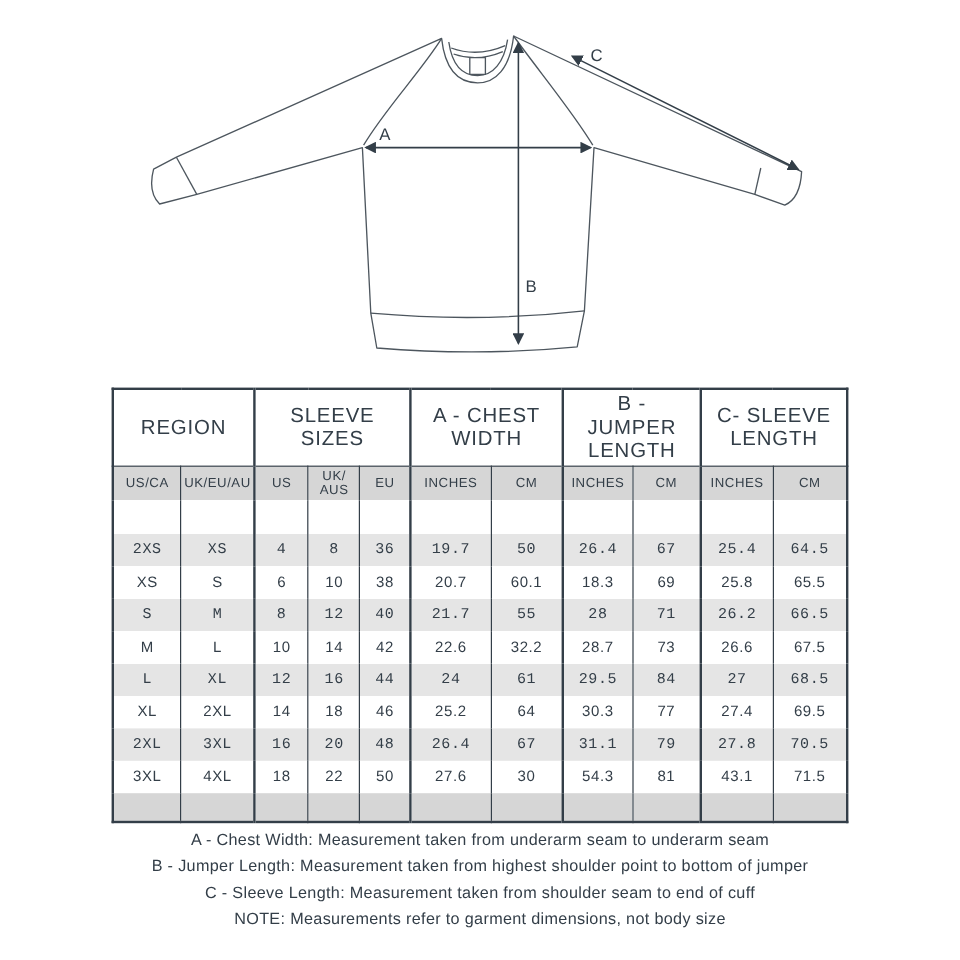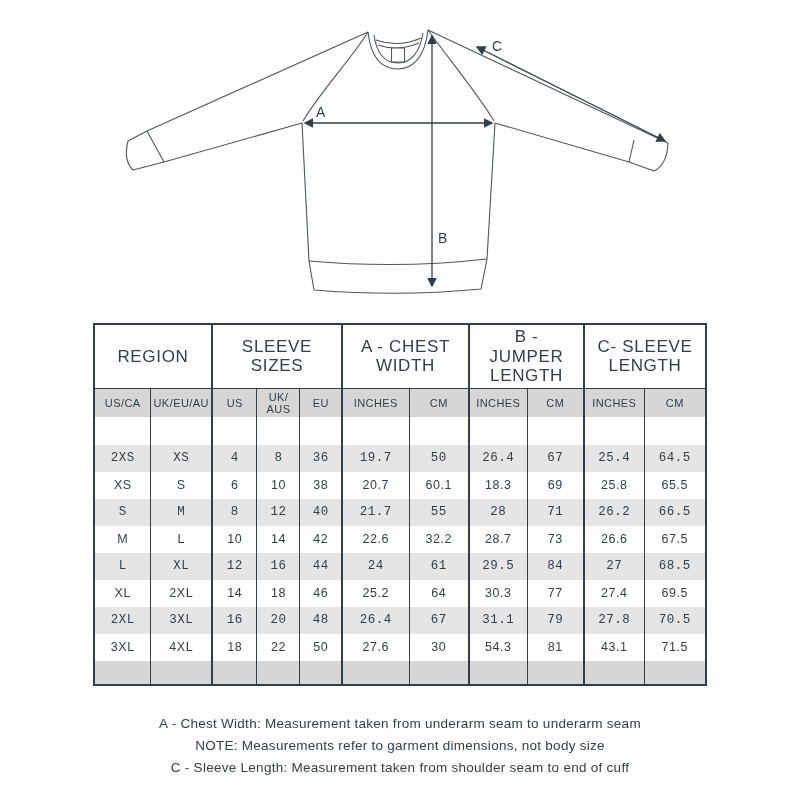--- a/index.html
+++ b/index.html
@@ -44,21 +44,21 @@
   tr.subhead th {
     height: 19px; font-size: 11px; line-height: 1.1;
     background: #d6d6d6; white-space: pre-line; padding: 2px 2px;
   }
   tr.filler-top td { height: 28px; background: #ffffff; }
   tr.filler-bottom td { height: 24px; background: #d6d6d6; }
   tr.size-row td { height: 27px; font-size: 12.5px; }
   tr.size-row.odd td { background: #e5e5e5; font-family: Liberation Mono, monospace; }
   tr.size-row.even td { background: #ffffff; }
   .notes {
-    margin-top: 27px; text-align: center;
+    margin-top: 3px; text-align: center;
     font-size: 13.5px; line-height: 22px; letter-spacing: 0.02em;
     color: #333e48;
   }
 </style>
 </head>
 <body>
 
 <div class="page">
 
   <div class="diagram-wrap">
@@ -269,17 +269,18 @@
           <td></td>
           <td></td>
           <td></td>
           <td></td>
         </tr>
       </tbody>
   </table>
 
   <div class="notes">
     <div>A - Chest Width: Measurement taken from underarm seam to underarm seam</div>
+    <div>B - Jumper Length: Measurement taken from highest shoulder point to bottom of jumper</div>
+    <div>C - Sleeve Length: Measurement taken from shoulder seam to end of cuff</div>
     <div>NOTE: Measurements refer to garment dimensions, not body size</div>
-    <div>C - Sleeve Length: Measurement taken from shoulder seam to end of cuff</div>
   </div>
 
 </div>
 
 </body></html>

